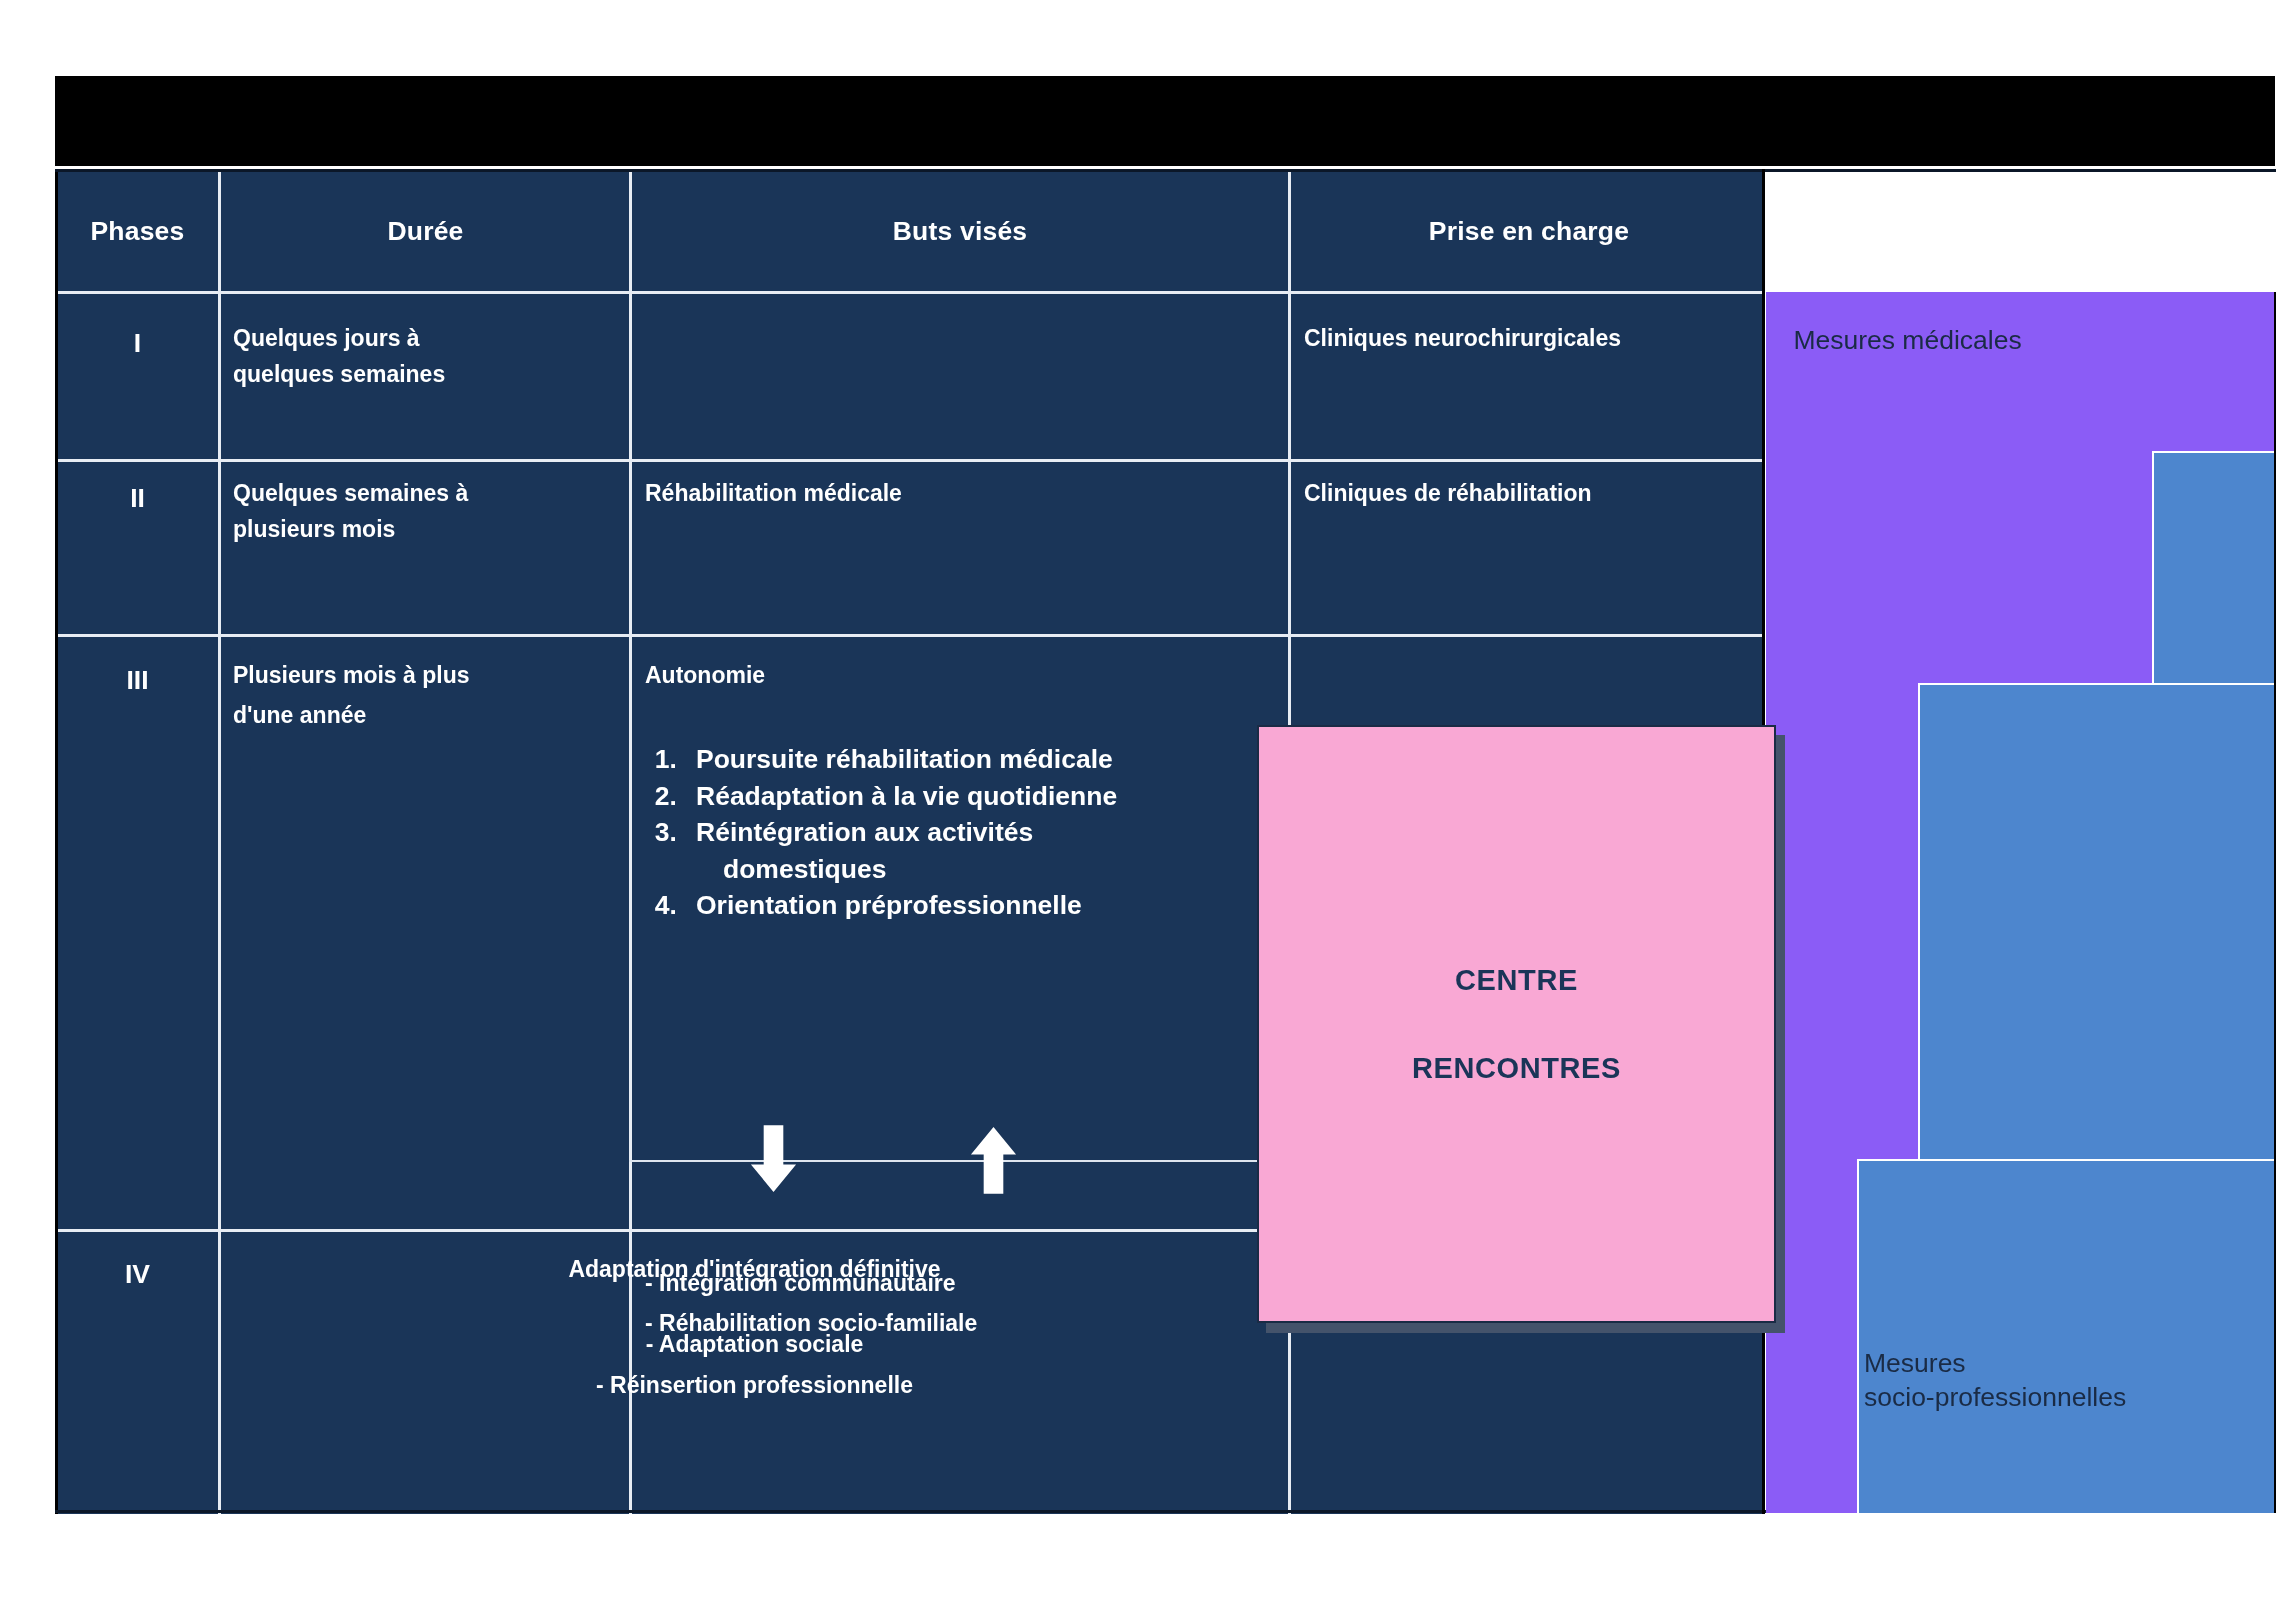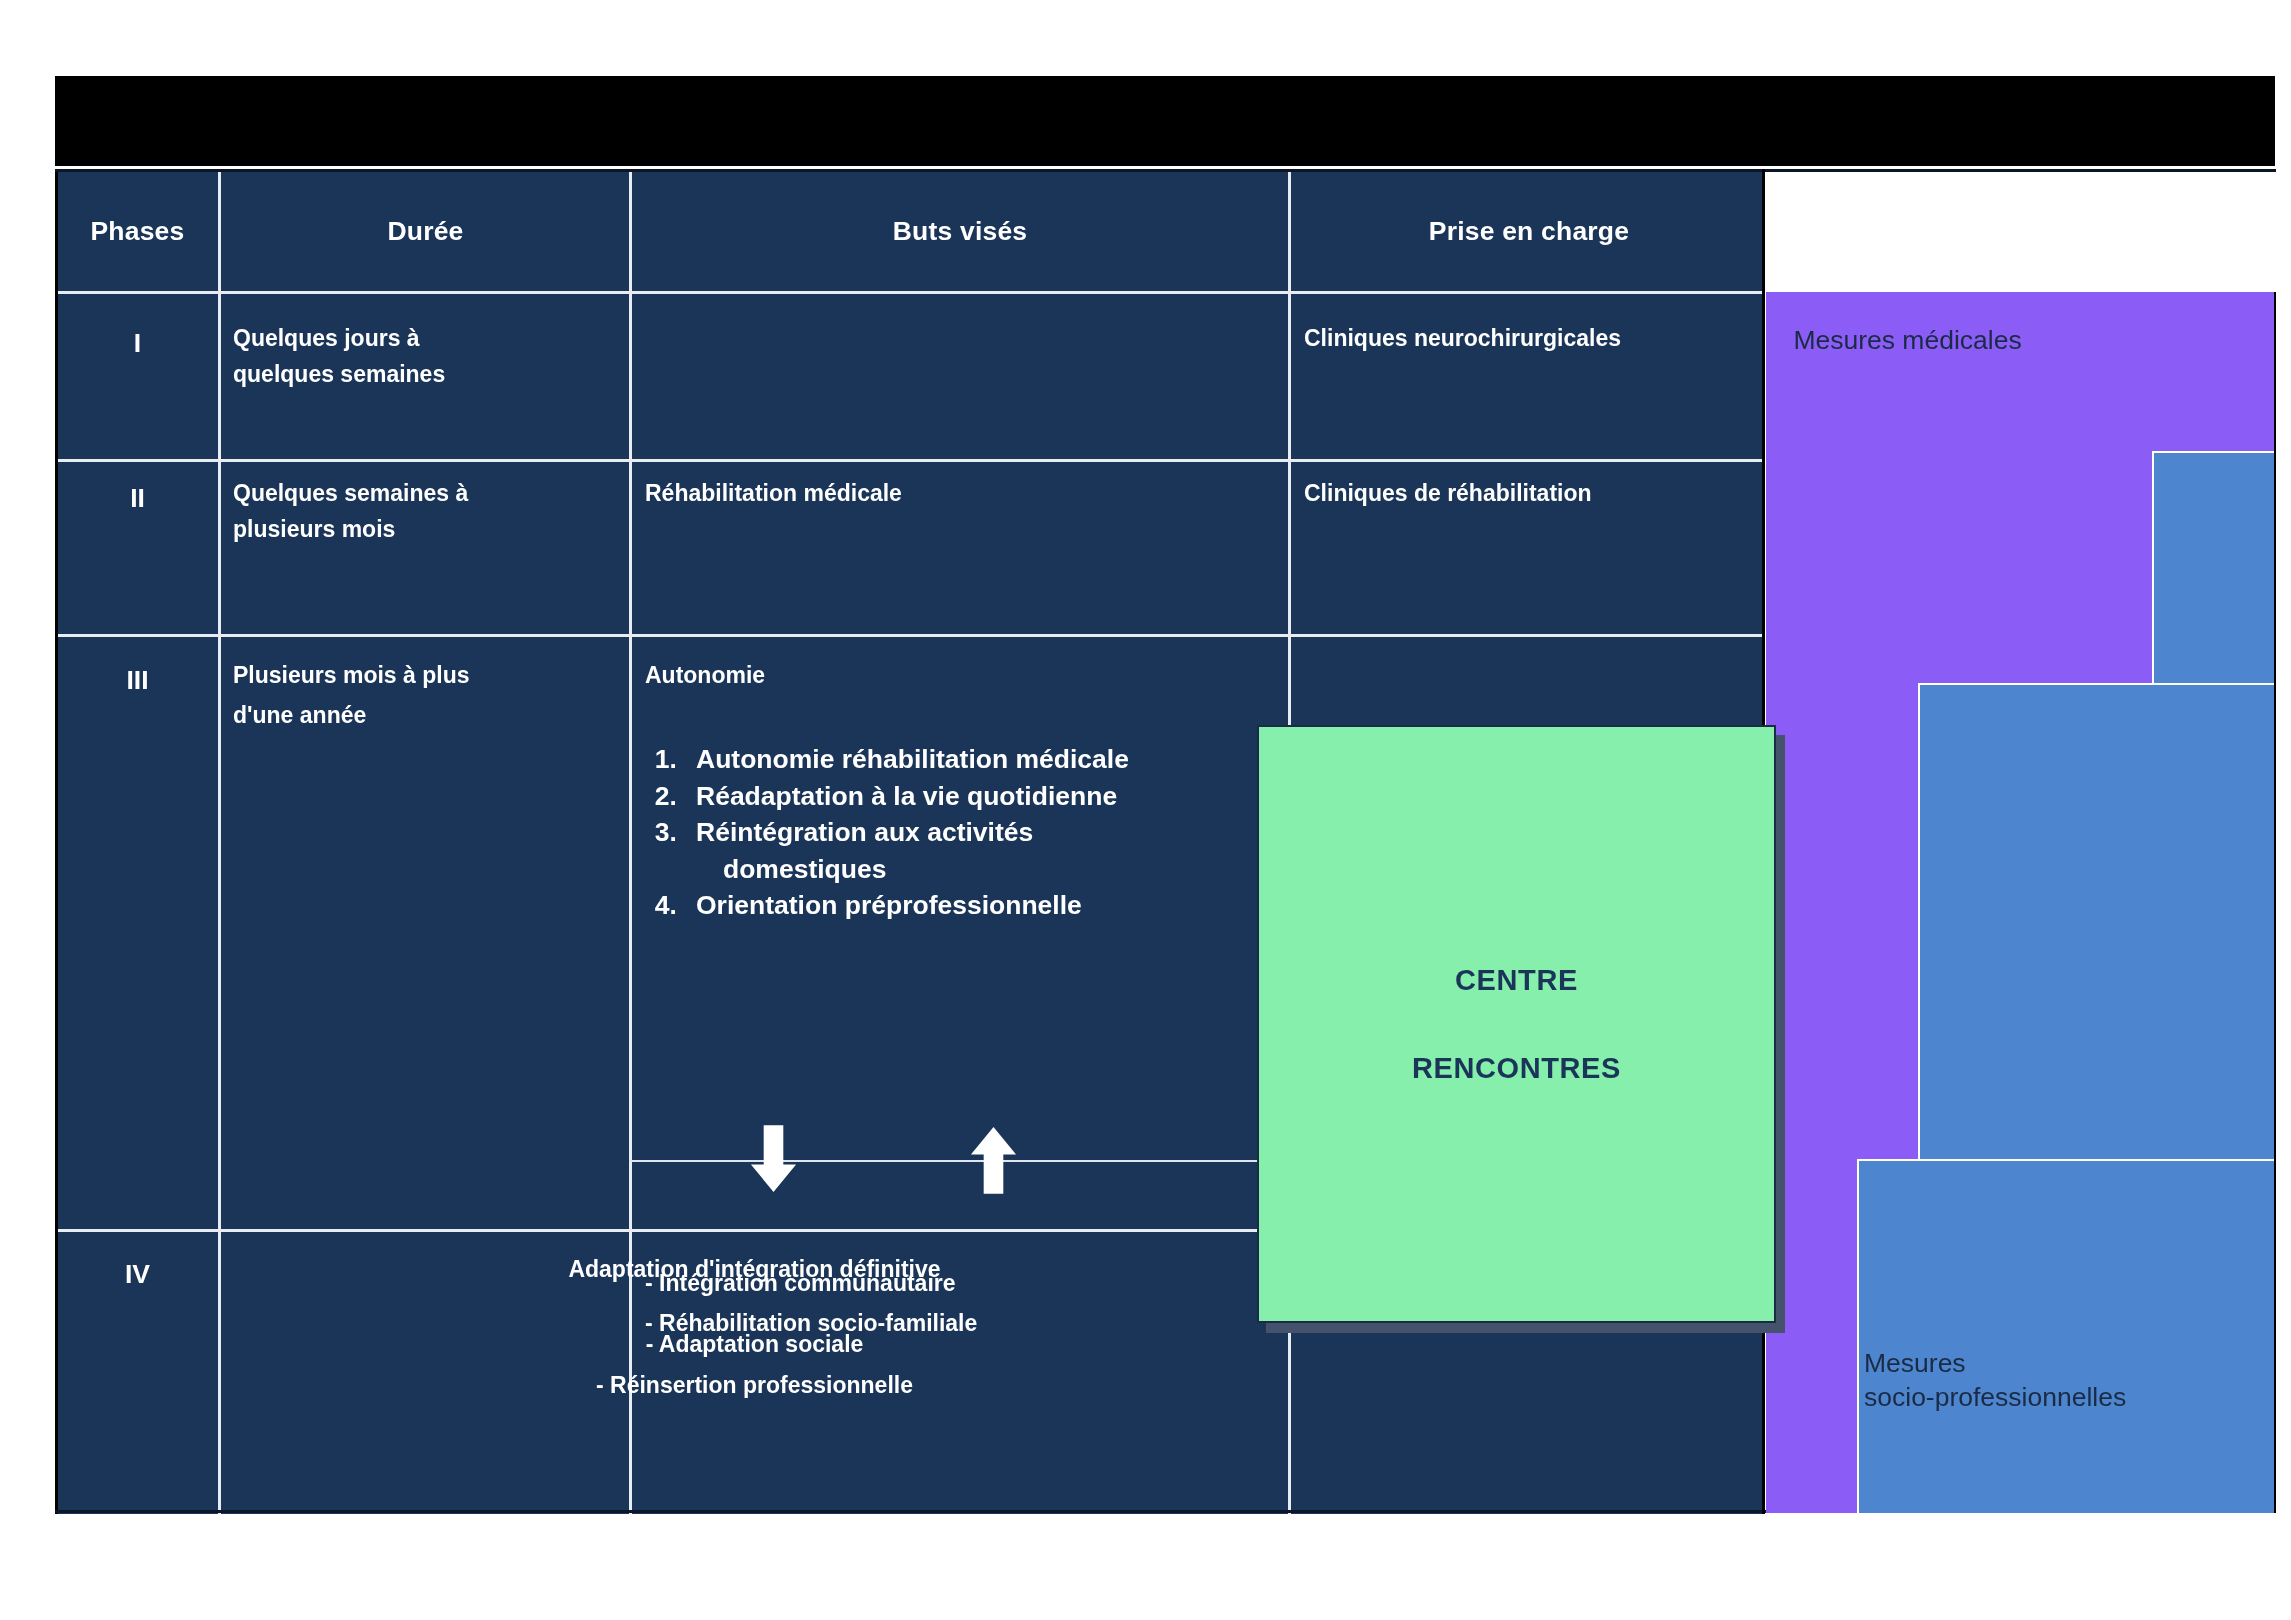--- a/index.html
+++ b/index.html
@@ -118,21 +118,21 @@
   .centre-shadow {
     position: absolute;
     left: 1266px; top: 735px;
     width: 519px; height: 598px;
     background: #44536b;
   }
   .centre {
     position: absolute;
     left: 1257px; top: 725px;
     width: 519px; height: 598px;
-    background: #86efac;
+    background: #f9a8d4;
     border: 2px solid #1a2b45;
     display: flex;
     flex-direction: column;
     align-items: center;
     justify-content: center;
     gap: 55px;
   }
   .centre span {
     color: #1a3558;
     font-weight: bold;
@@ -204,21 +204,21 @@
 
     <div class="cell phase-num" style="left:0;top:494px;width:161px">III</div>
     <div class="cell body-txt" style="left:176px;top:492px;width:392px">Plusieurs mois à plus</div>
     <div class="cell body-txt" style="left:176px;top:532px;width:392px">d'une année</div>
 
     <div class="cell body-txt" style="left:588px;top:492px;width:627px">Autonomie</div>
 
     <div class="numlist" style="left:588px;top:572px;width:647px">
       <span class="li">
         <span class="n">1.</span>
-        <span>Autonomie réhabilitation médicale</span>
+        <span>Poursuite réhabilitation médicale</span>
       </span>
       <span class="li">
         <span class="n">2.</span>
         <span>Réadaptation à la vie quotidienne</span>
       </span>
       <span class="li">
         <span class="n">3.</span>
         <span>Réintégration aux activités</span>
       </span>
       <span class="li cont">

